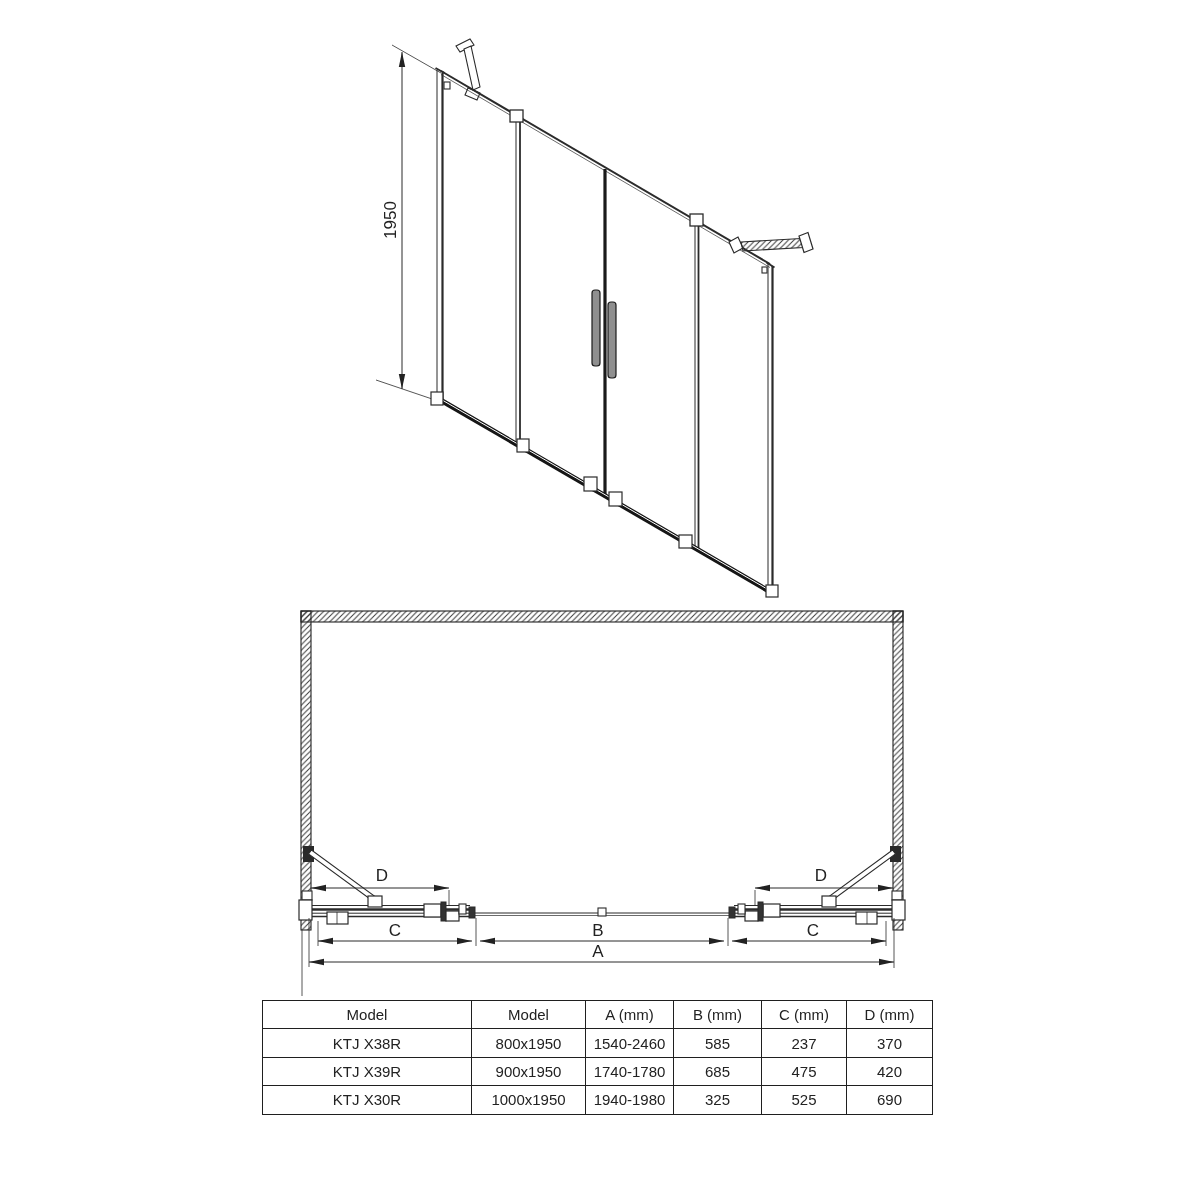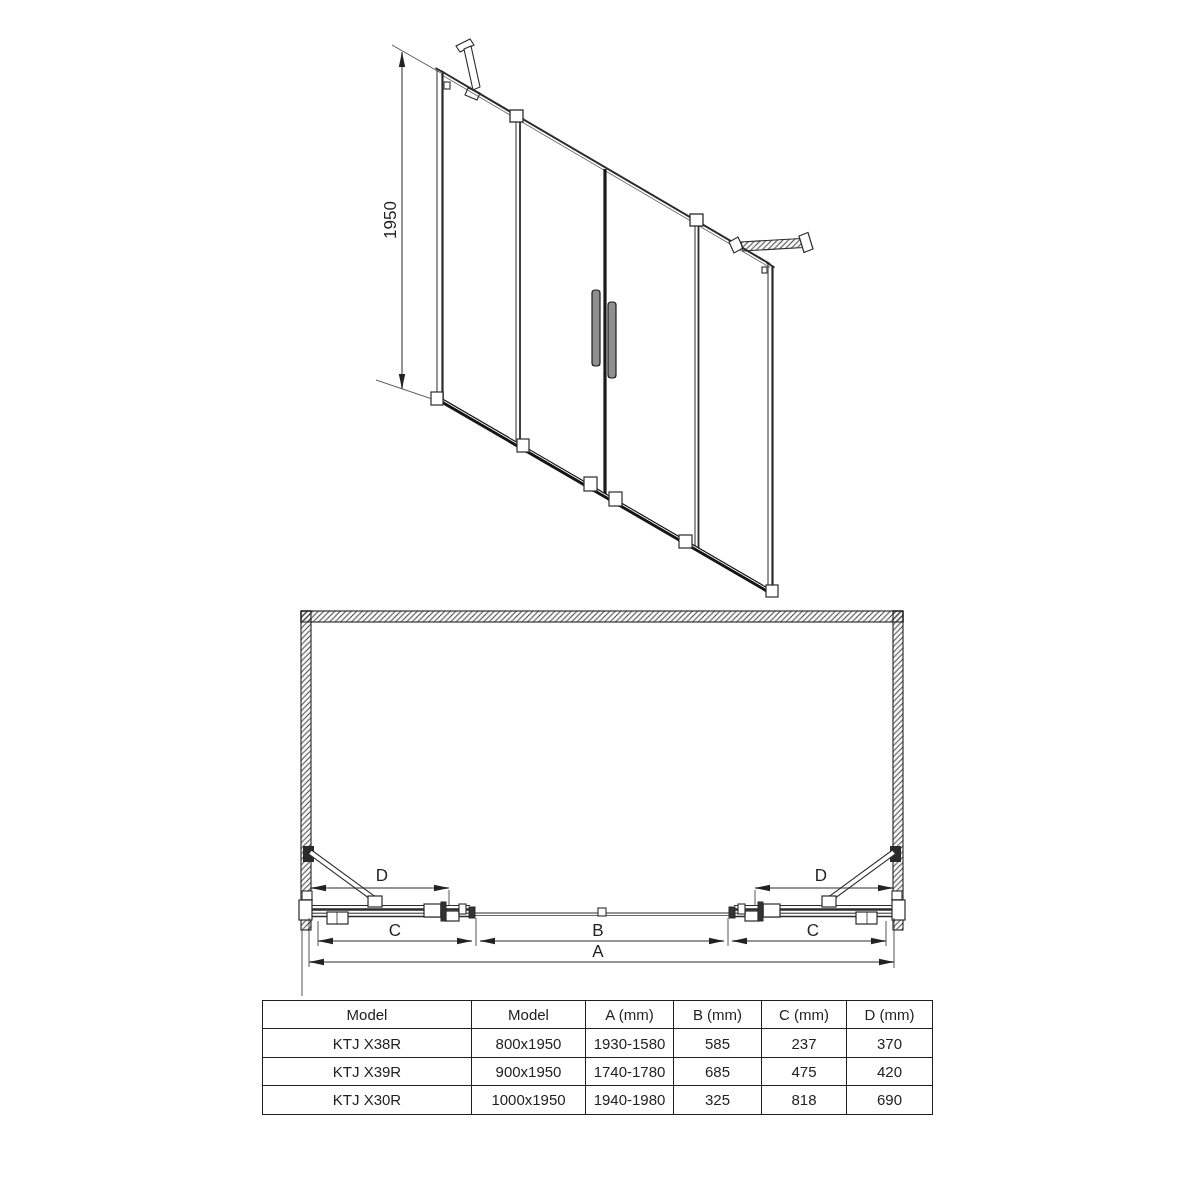--- a/index.html
+++ b/index.html
@@ -209,38 +209,38 @@
         <th>Model</th>
         <th>Model</th>
         <th>A (mm)</th>
         <th>B (mm)</th>
         <th>C (mm)</th>
         <th>D (mm)</th>
       </tr>
       <tr>
         <td>KTJ X38R</td>
         <td>800x1950</td>
-        <td>1930-1580</td>
+        <td>1540-2460</td>
         <td>585</td>
         <td>237</td>
         <td>370</td>
       </tr>
       <tr>
         <td>KTJ X39R</td>
         <td>900x1950</td>
         <td>1740-1780</td>
         <td>685</td>
         <td>475</td>
         <td>420</td>
       </tr>
       <tr>
         <td>KTJ X30R</td>
         <td>1000x1950</td>
         <td>1940-1980</td>
         <td>325</td>
-        <td>818</td>
+        <td>525</td>
         <td>690</td>
       </tr>
     </tbody>
   </table>
 </div>
 
 </div>
 
 </body></html>

